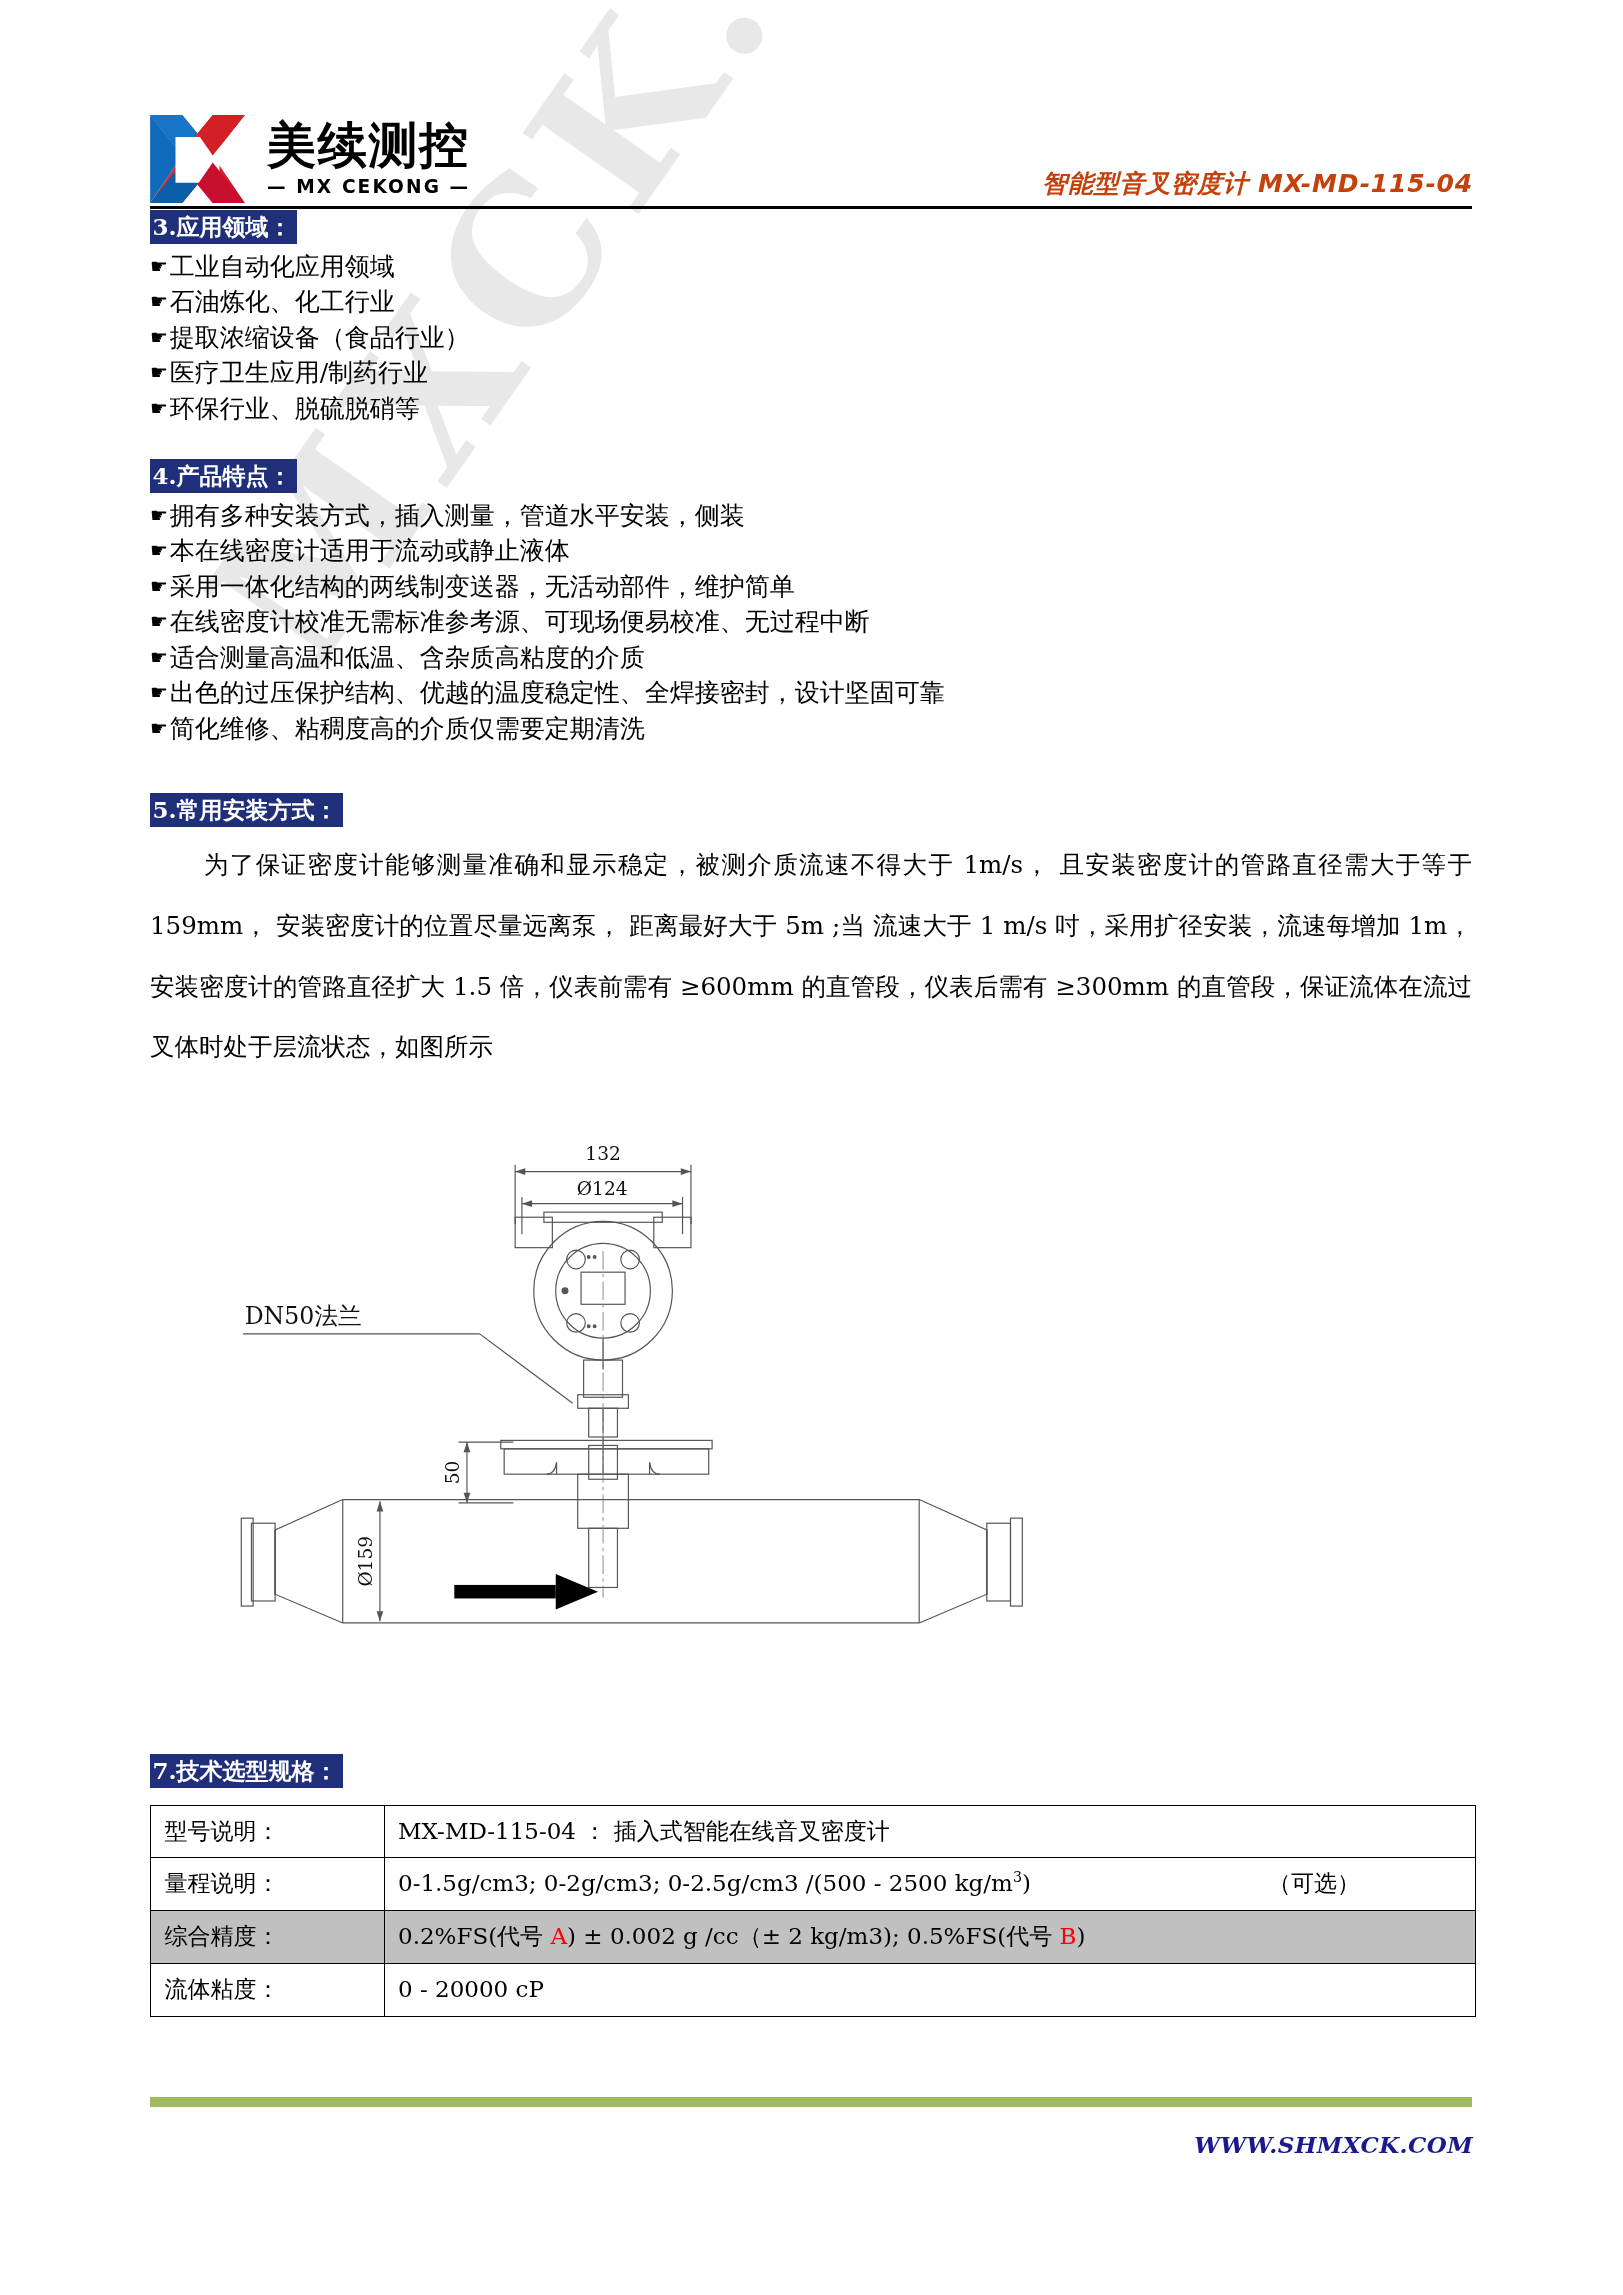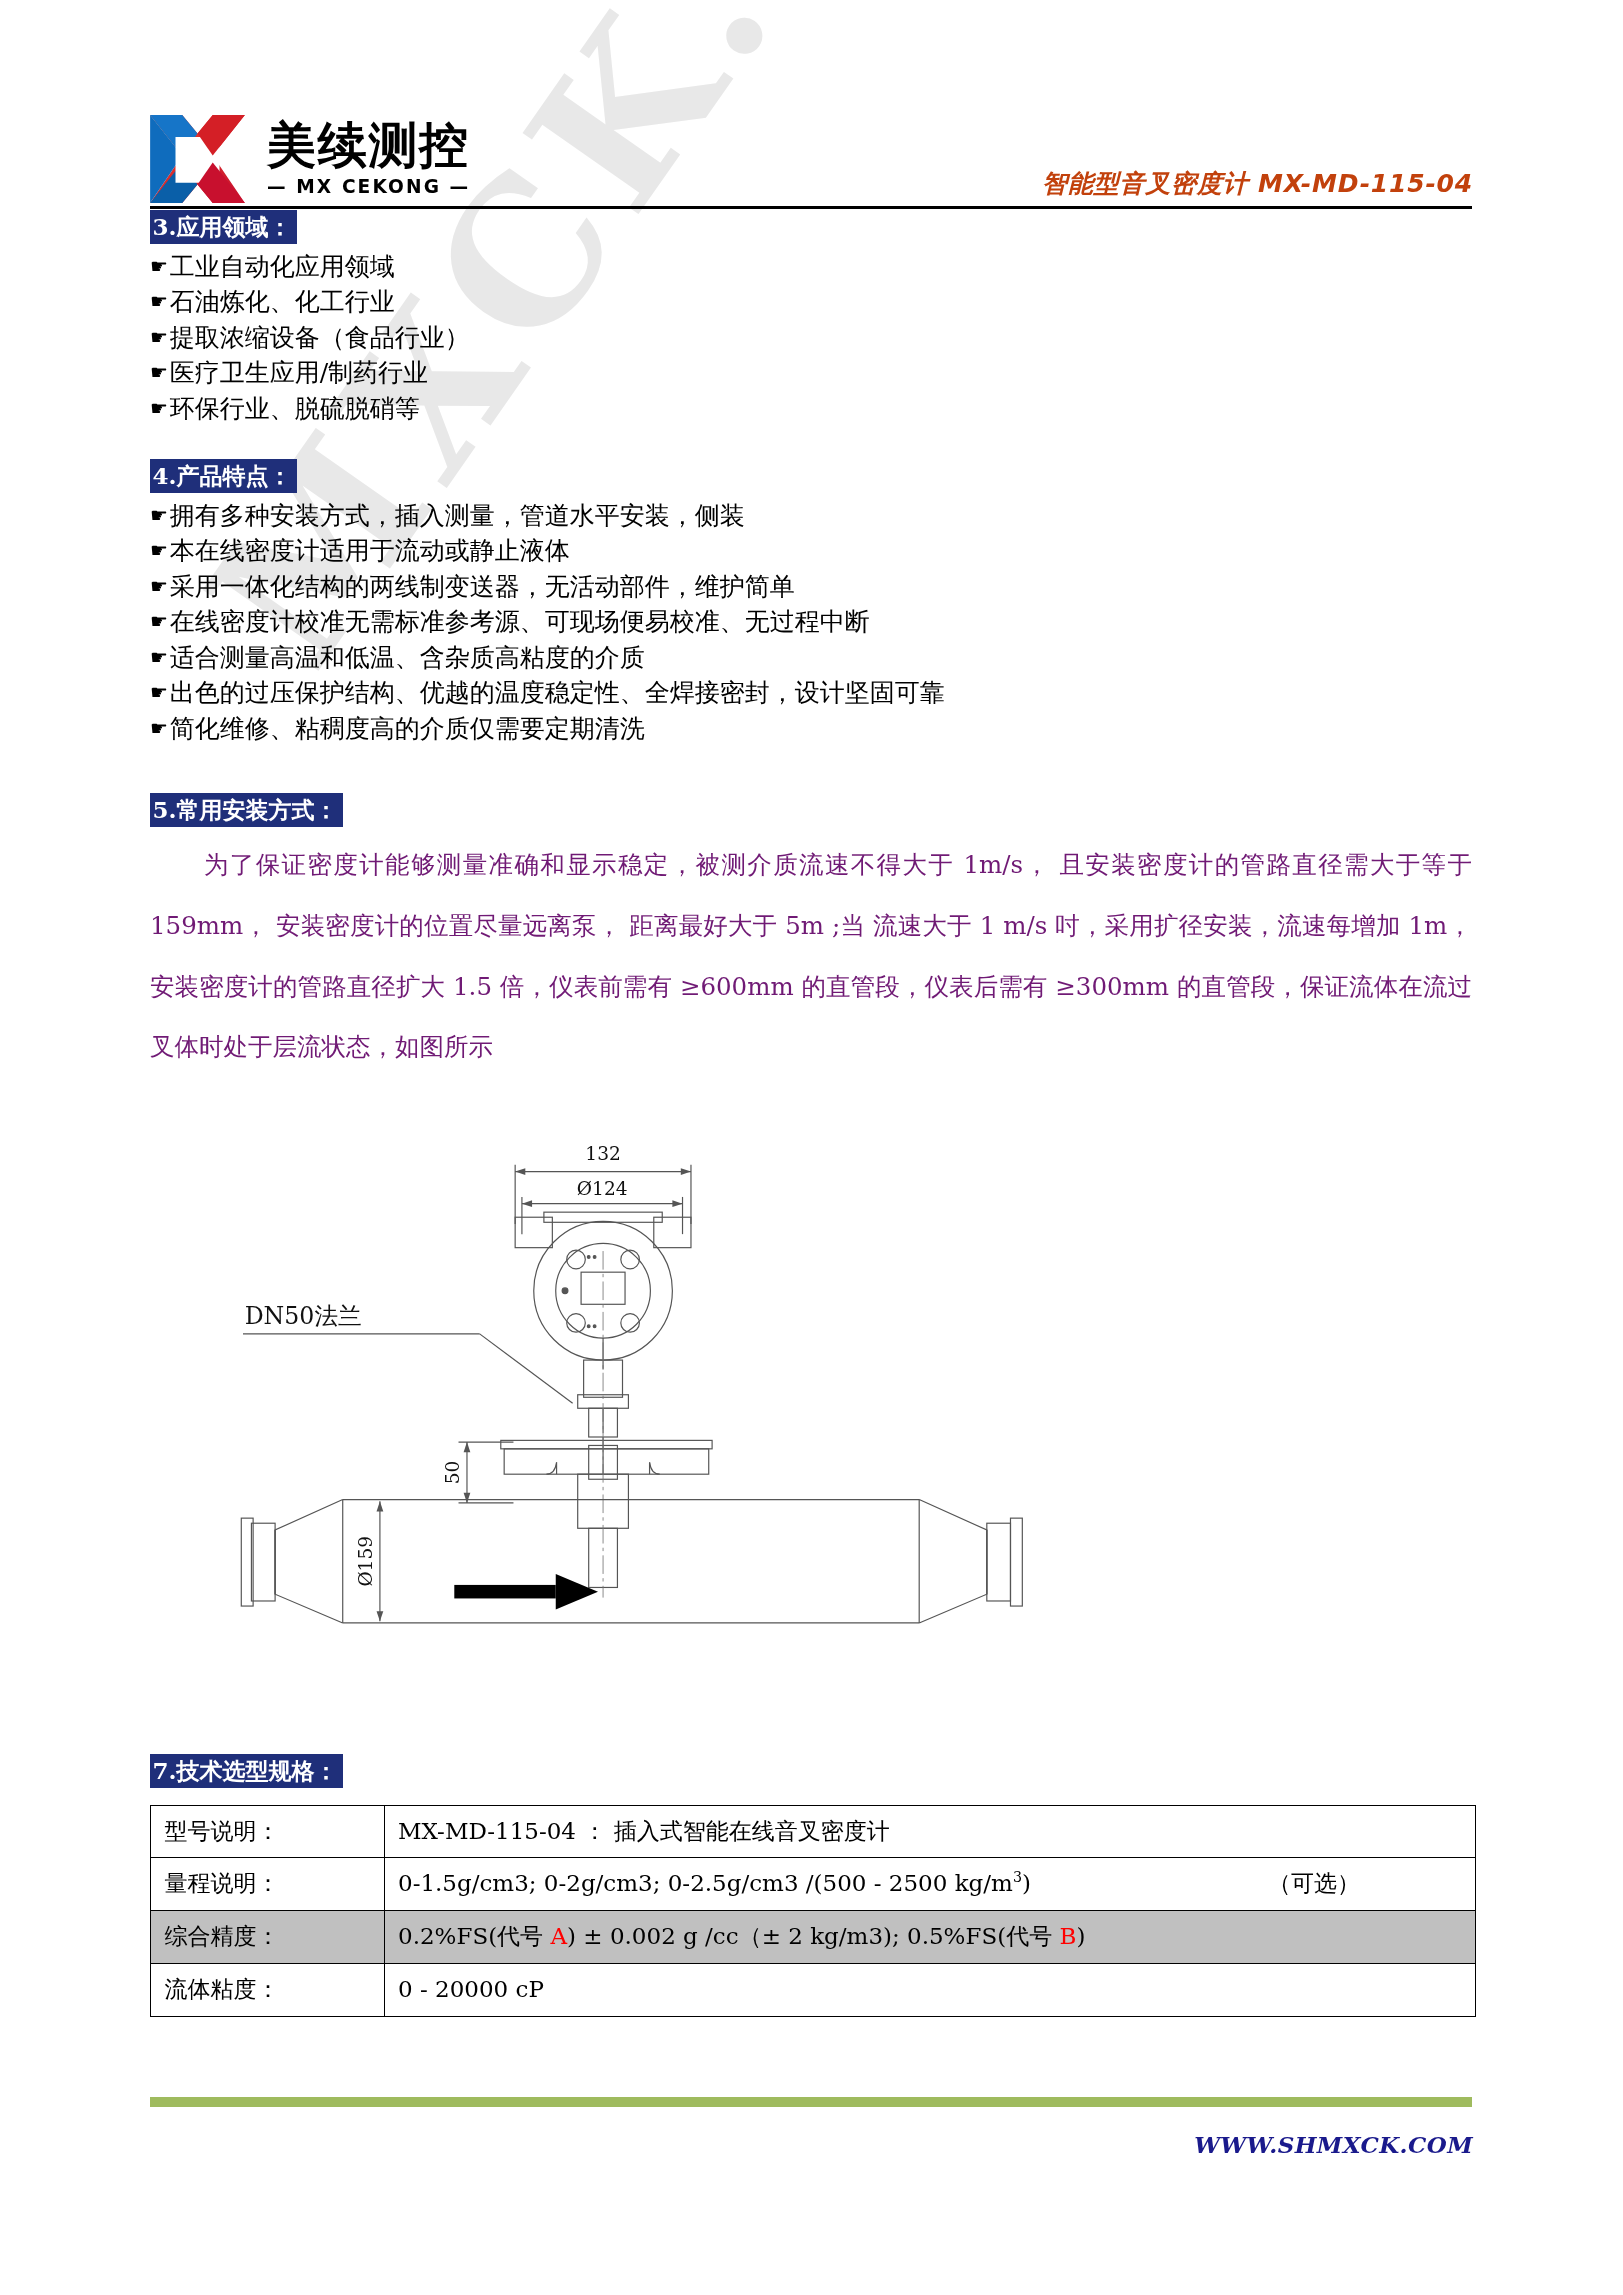--- a/index.html
+++ b/index.html
@@ -144,21 +144,21 @@
     color: #000;
     font-family: "DejaVu Sans", "Liberation Sans", sans-serif;
   }
 
   
   .para {
     font-size: 24.5px;
     line-height: 2.48;
     text-align: justify;
     text-indent: 54px;
-    color: #701a75;
+    color: #000000;
   }
 
   
   table.spec {
     border-collapse: collapse;
     width: 1326px;
     table-layout: fixed;
     font-size: 23px;
   }
   table.spec td {

